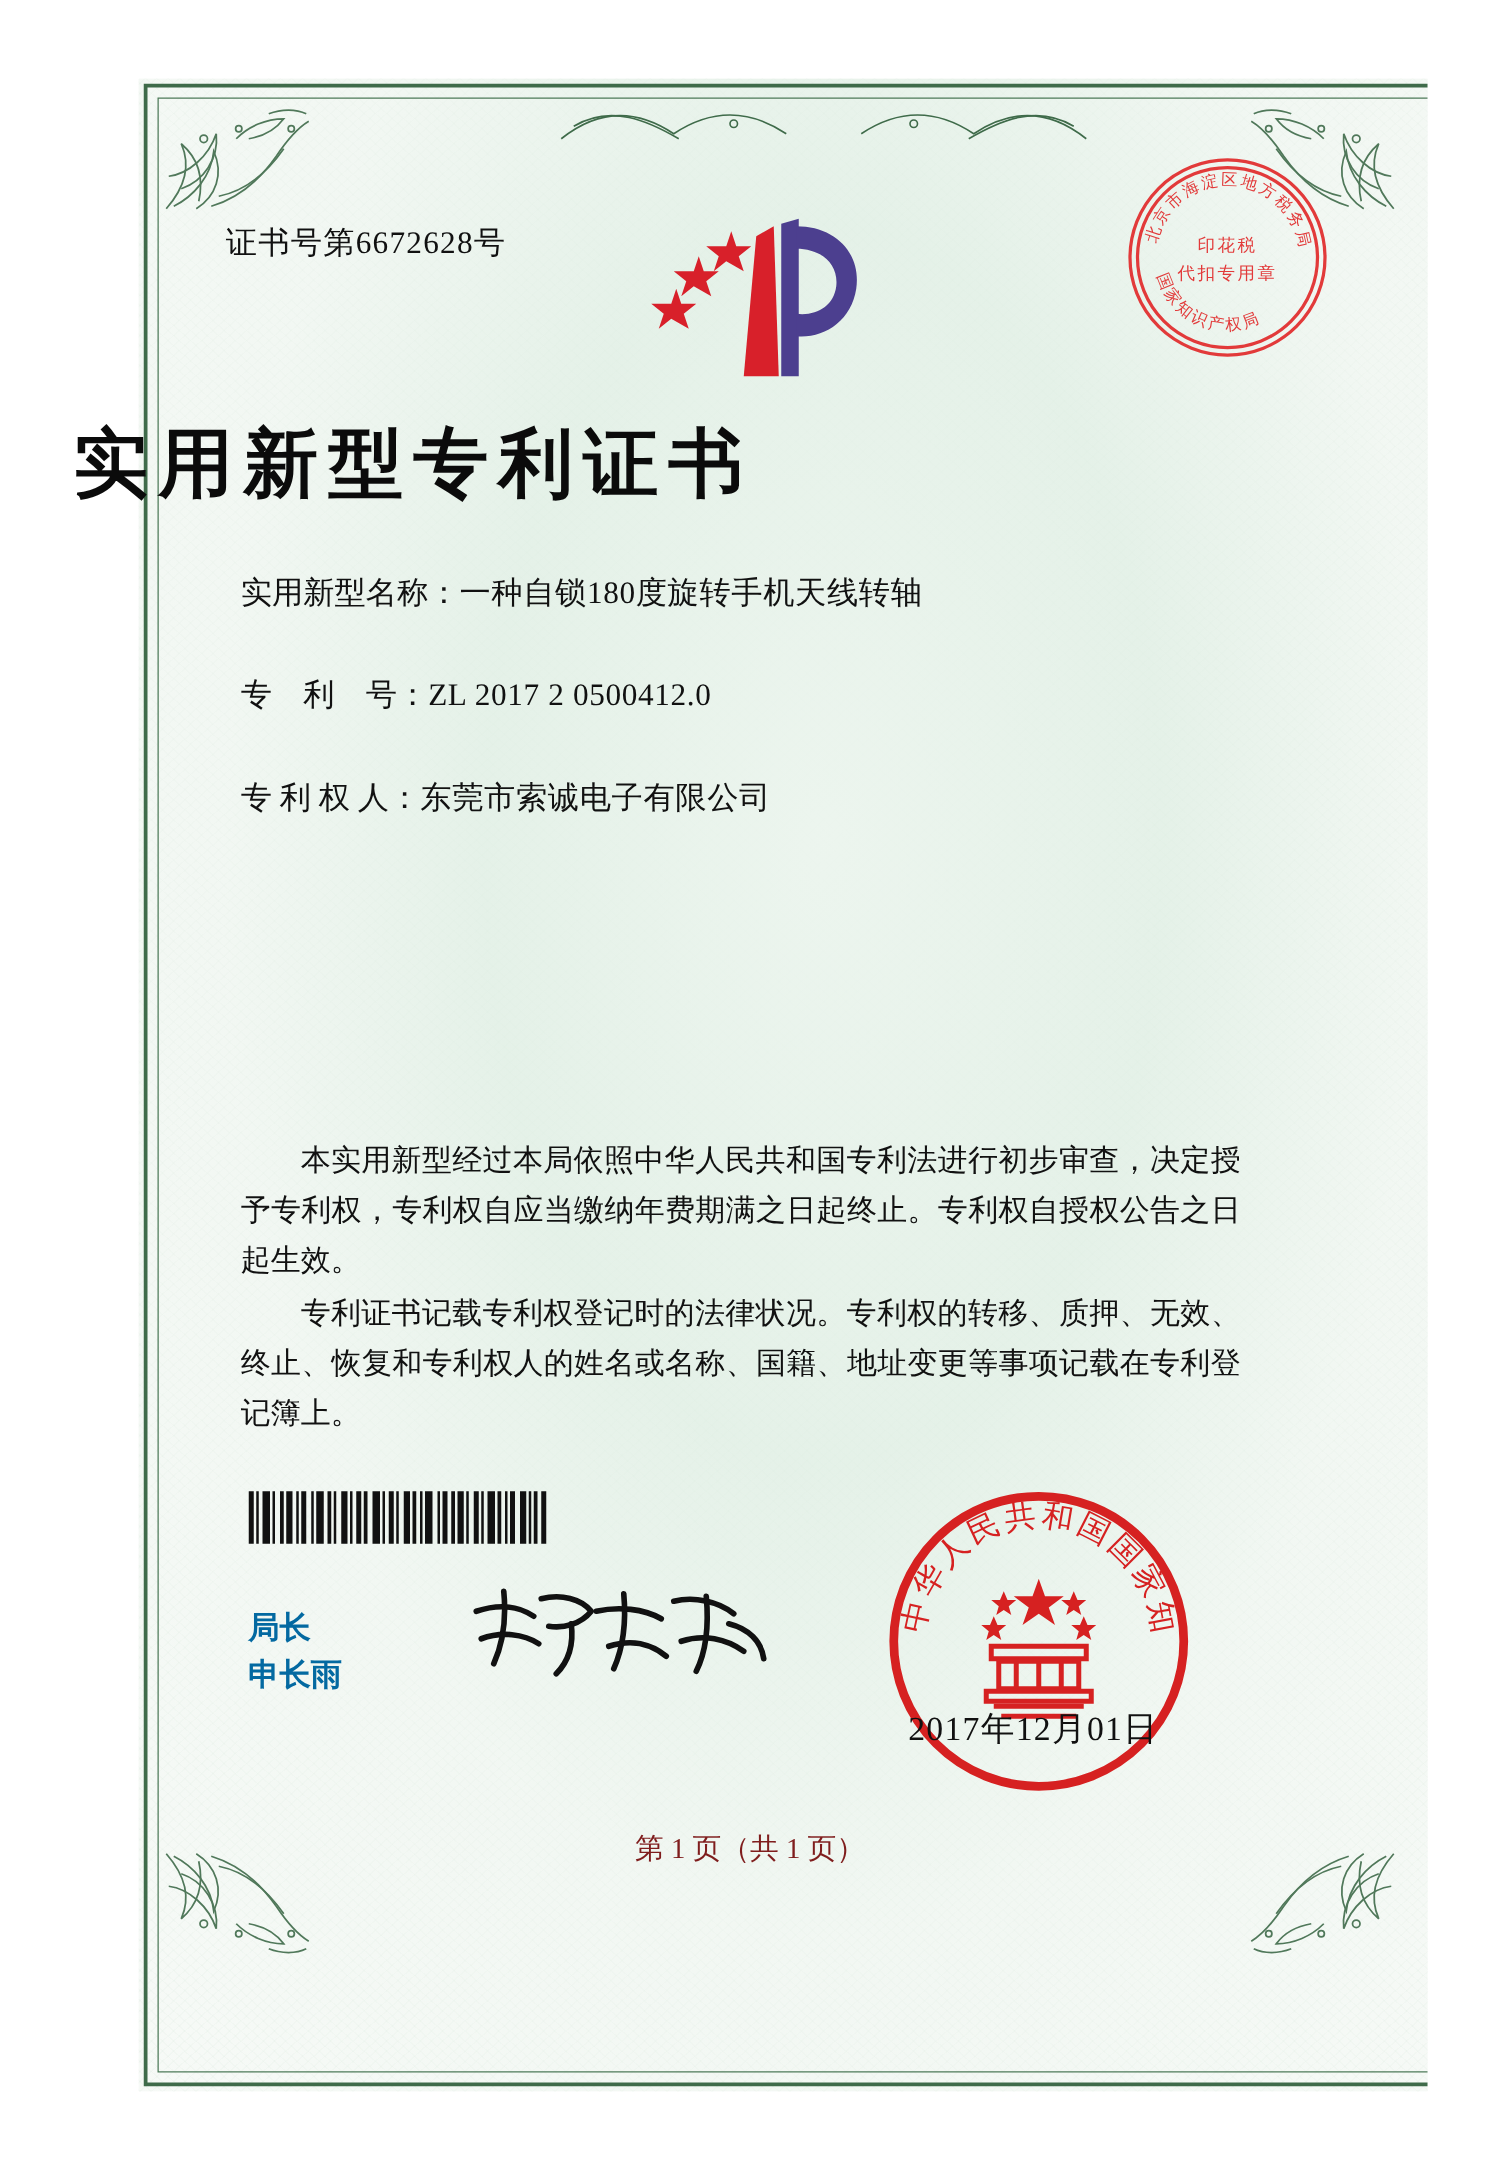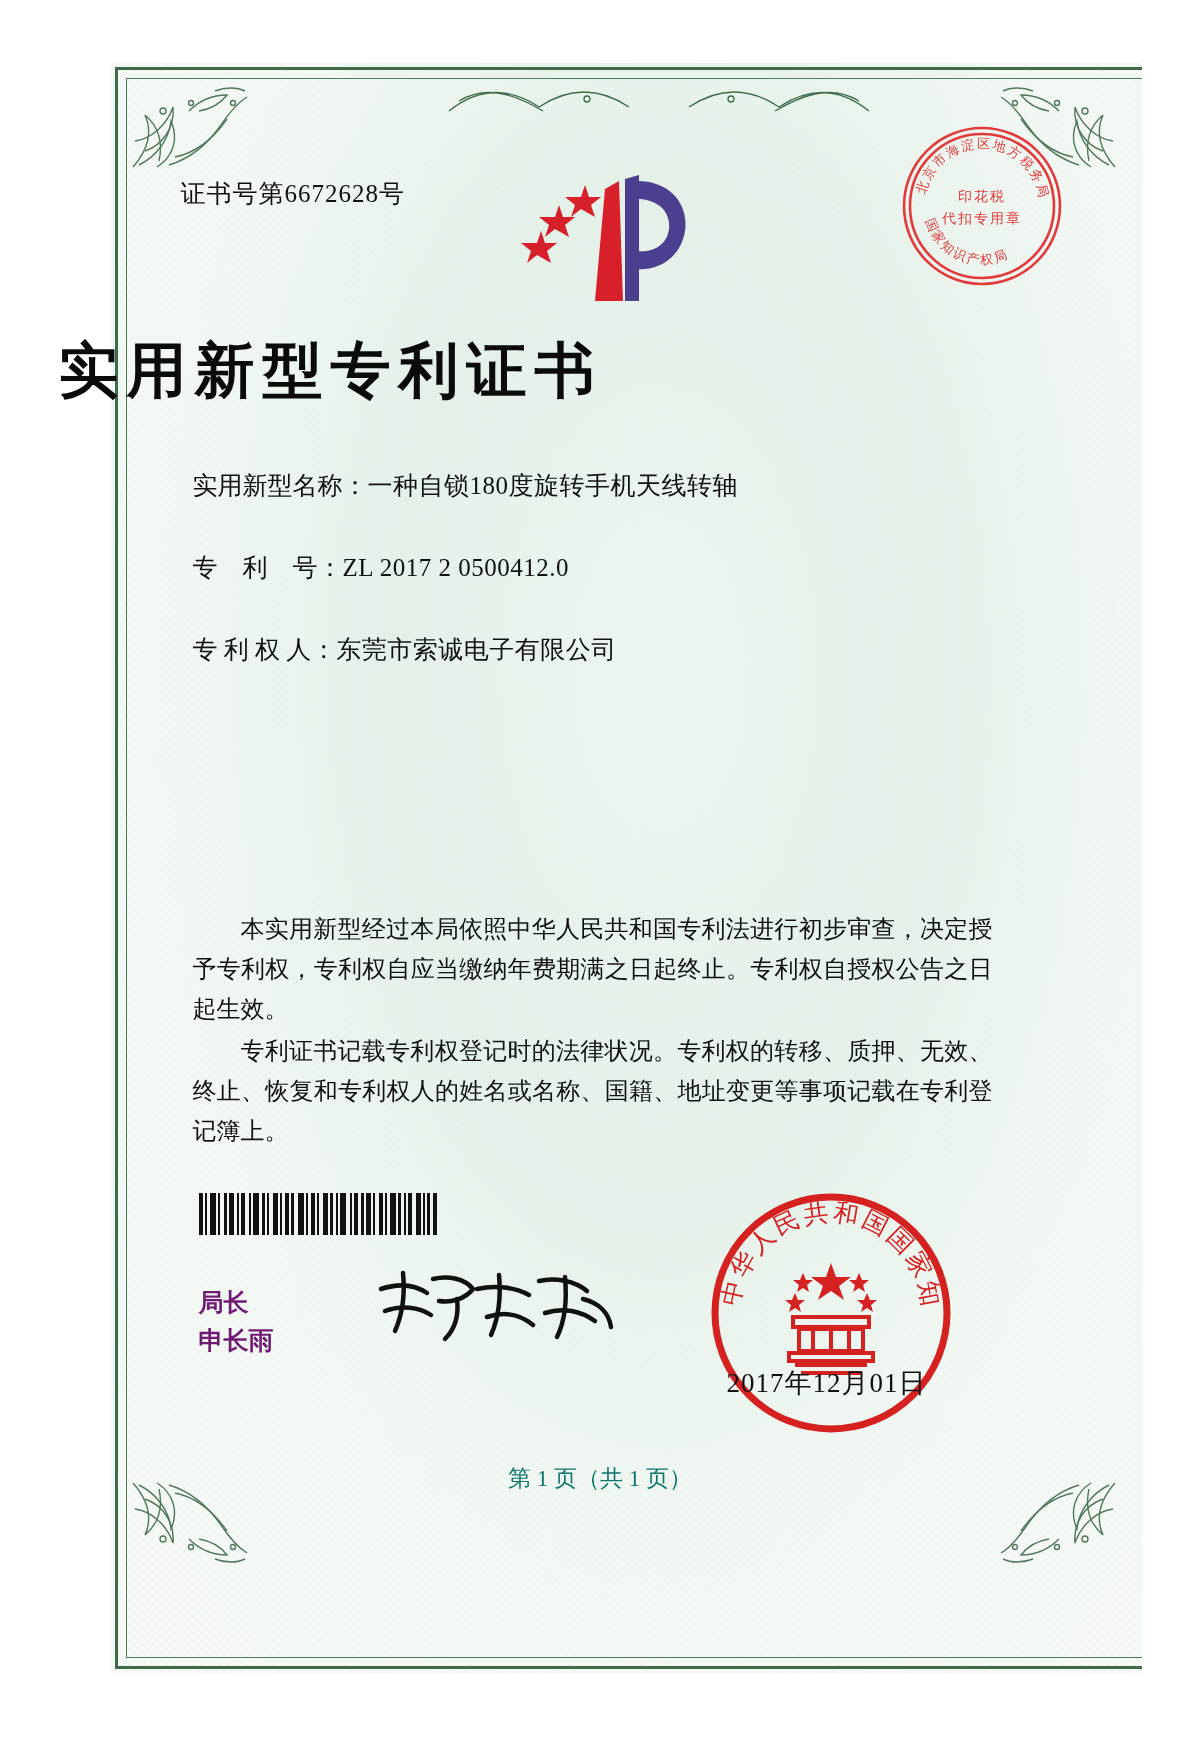--- a/index.html
+++ b/index.html
@@ -108,21 +108,21 @@
     font-weight: bold;
     letter-spacing: 8px;
     color: #0b0b0b;
     font-family: "DejaVu Serif", "Liberation Serif", serif;
   }
 
   
   .fields {
     position: absolute;
     left: 134px;
-    top: 468px;
+    top: 456px;
     width: 860px;
   }
   .field {
     font-size: 25px;
     color: #111;
     margin-bottom: 49px;
     white-space: nowrap;
   }
   .field .label {
     letter-spacing: 0px;
@@ -164,21 +164,21 @@
   }
 
   
   .director {
     position: absolute;
     left: 140px;
     top: 1283px;
     font-size: 25px;
     font-weight: bold;
     line-height: 38px;
-    color: #701a75;
+    color: #0369a1;
   }
   .signature {
     position: absolute;
     left: 310px;
     top: 1258px;
     width: 250px;
     height: 90px;
     color: #111;
   }
   .signature svg { width: 100%; height: 100%; display: block; }
@@ -201,21 +201,21 @@
     color: #111;
     letter-spacing: 1px;
   }
 
   .page-num {
     position: absolute;
     left: 0; right: 0;
     top: 1462px;
     text-align: center;
     font-size: 23px;
-    color: #0f766e;
+    color: #7f1d1d;
   }
 </style>
 </head>
 <body>
 
 <div class="page">
 
   <div class="paper"></div>
   <div class="border-outer"></div>
   <div class="border-inner"></div>

